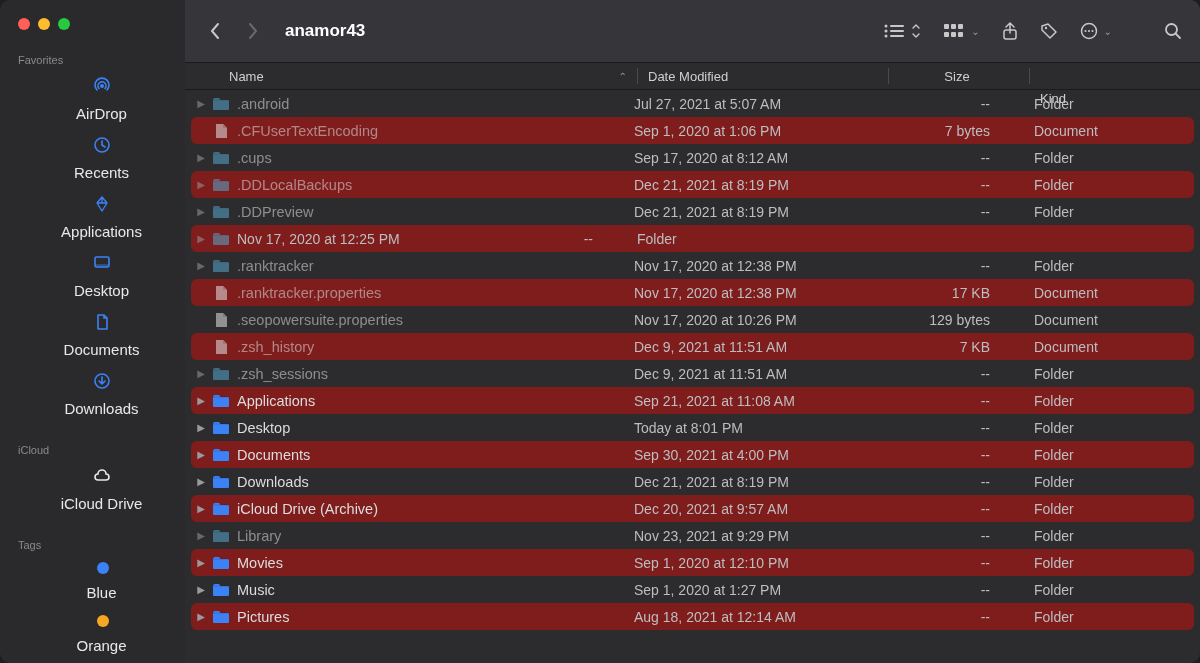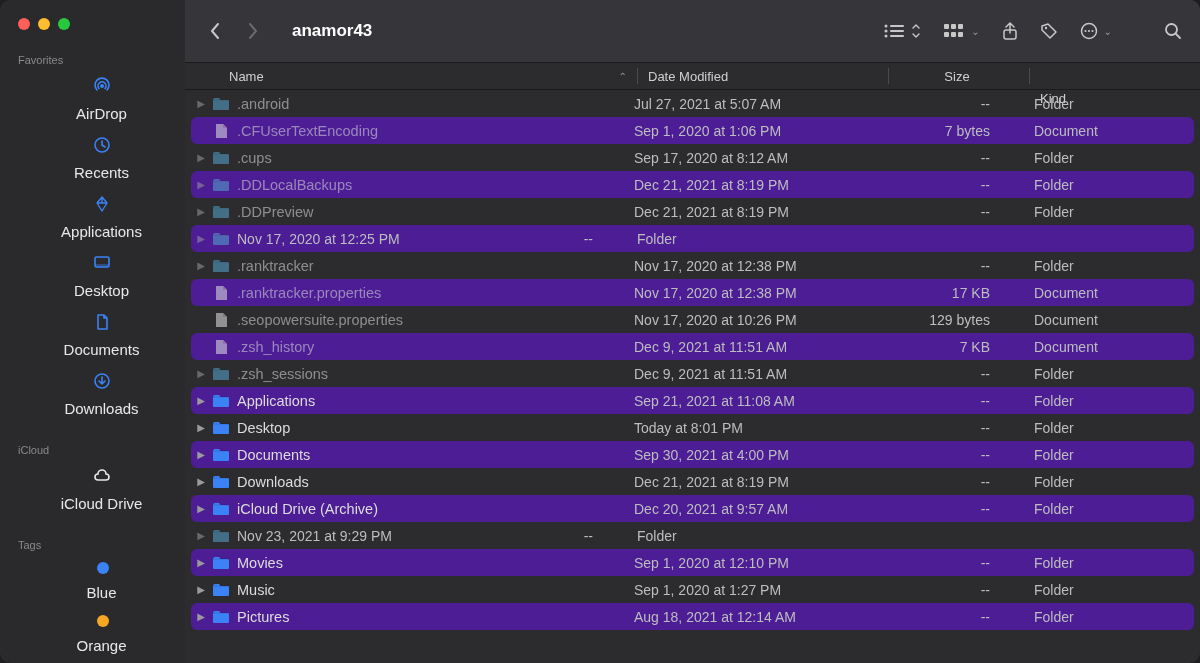--- a/index.html
+++ b/index.html
@@ -84,21 +84,21 @@
     width: 24px; height: 24px;
     display: inline-flex; align-items: center; justify-content: center;
     color: #c8c8c8;
     cursor: default;
   }
   .nav-btn.dim { color: #6a6a6e; }
   .title {
     font-size: 17px;
     font-weight: 600;
     color: #ffffff;
-    margin-left: 13px;
+    margin-left: 6px;
   }
   .spacer { flex: 1; }
   .tool-group { display: flex; align-items: center; gap: 22px; }
   .tool-btn {
     display: inline-flex; align-items: center; gap: 6px;
     color: #c8c8c8; cursor: default;
     height: 24px;
   }
   .chev {
     font-size: 10px; color: #9a9a9e;
@@ -126,21 +126,21 @@
   .row {
     display: flex;
     align-items: center;
     height: 27px;
     font-size: 14.5px;
     color: #dcdcdc;
     border-radius: 6px;
     margin: 0 6px;
     padding-left: 2px;
   }
-  .row.alt { background: #4c1d95; }
+  .row.alt { background: #7f1d1d; }
   .row.dim .cell-name,
   .row.dim .file-icon,
   .row.dim .disclose { opacity: 0.55; }
   .disclose {
     width: 16px; text-align: center;
     color: #9a9a9e; font-size: 10px;
     visibility: hidden;
   }
   .row.folder .disclose { visibility: visible; }
   .file-icon {
@@ -552,20 +552,21 @@
           <span class="cell-kind">Folder</span>
         </div>
         <div class="row folder dim">
           <span class="disclose">▶</span>
           <span class="file-icon">
             <svg width="18" height="14" viewBox="0 0 18 14">
               <path d="M1 3 Q1 1 3 1 L7 1 L8.5 3 L16 3 Q17 3 17 4 L17 12 Q17 13 16 13 L2 13 Q1 13 1 12 Z" fill="#55a7ce"></path>
               <path d="M1 3 L17 3" stroke="rgba(0,0,0,0.25)" stroke-width="0.6"></path>
             </svg>
           </span>
+          <span class="cell-name">Library</span>
           <span class="cell-date">Nov 23, 2021 at 9:29 PM</span>
           <span class="cell-size">--</span>
           <span class="cell-kind">Folder</span>
         </div>
         <div class="row alt folder">
           <span class="disclose">▶</span>
           <span class="file-icon">
             <svg width="18" height="14" viewBox="0 0 18 14">
               <path d="M1 3 Q1 1 3 1 L7 1 L8.5 3 L16 3 Q17 3 17 4 L17 12 Q17 13 16 13 L2 13 Q1 13 1 12 Z" fill="#3b82f6"></path>
               <path d="M1 3 L17 3" stroke="rgba(0,0,0,0.25)" stroke-width="0.6"></path>

